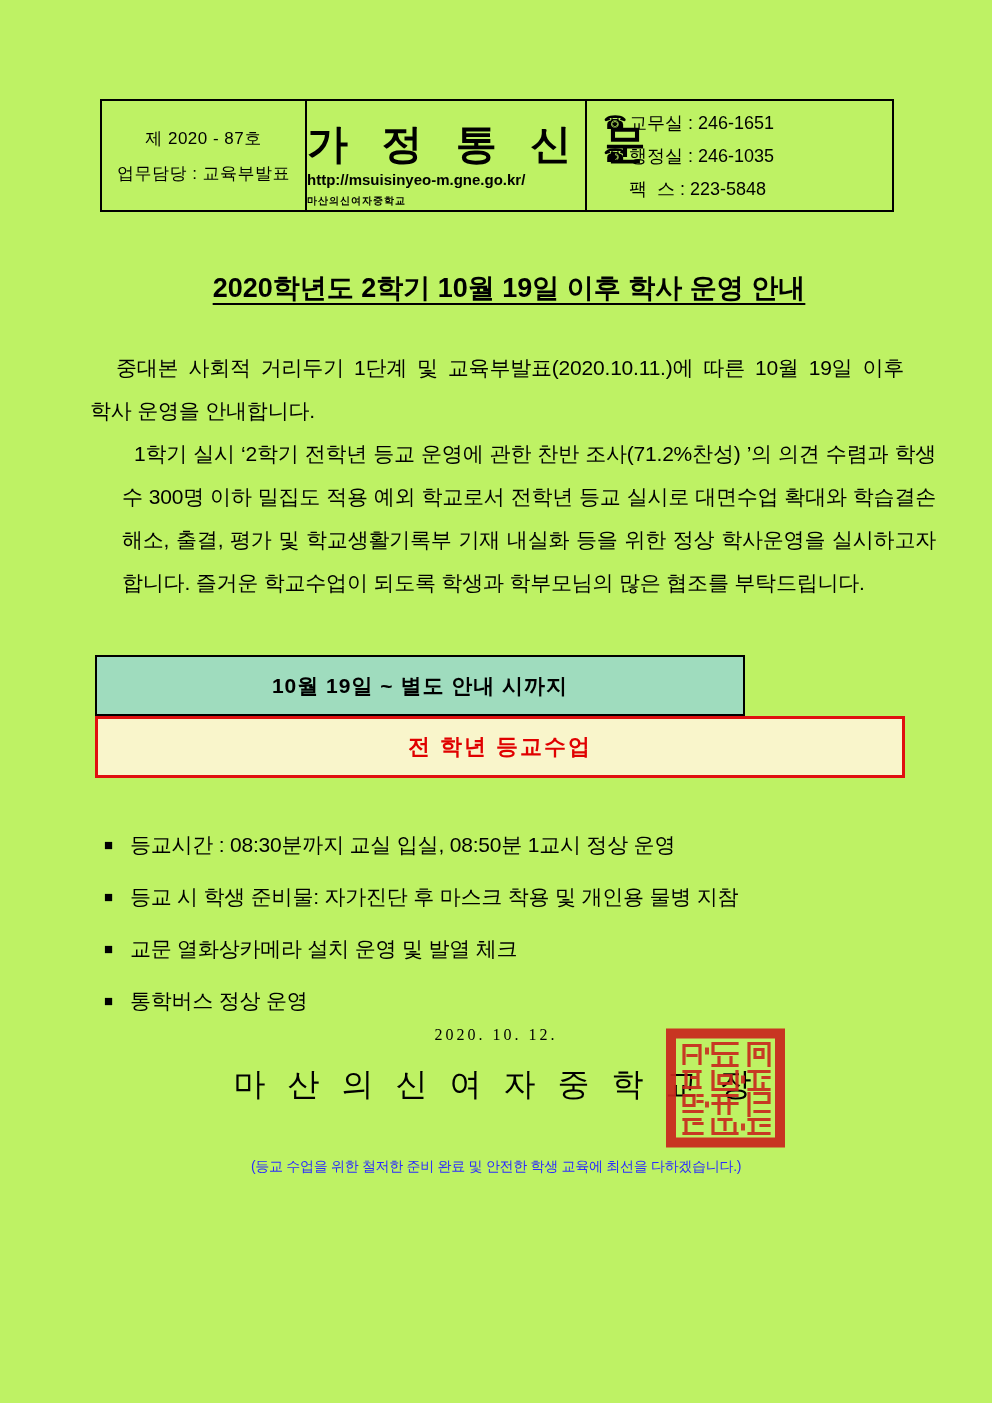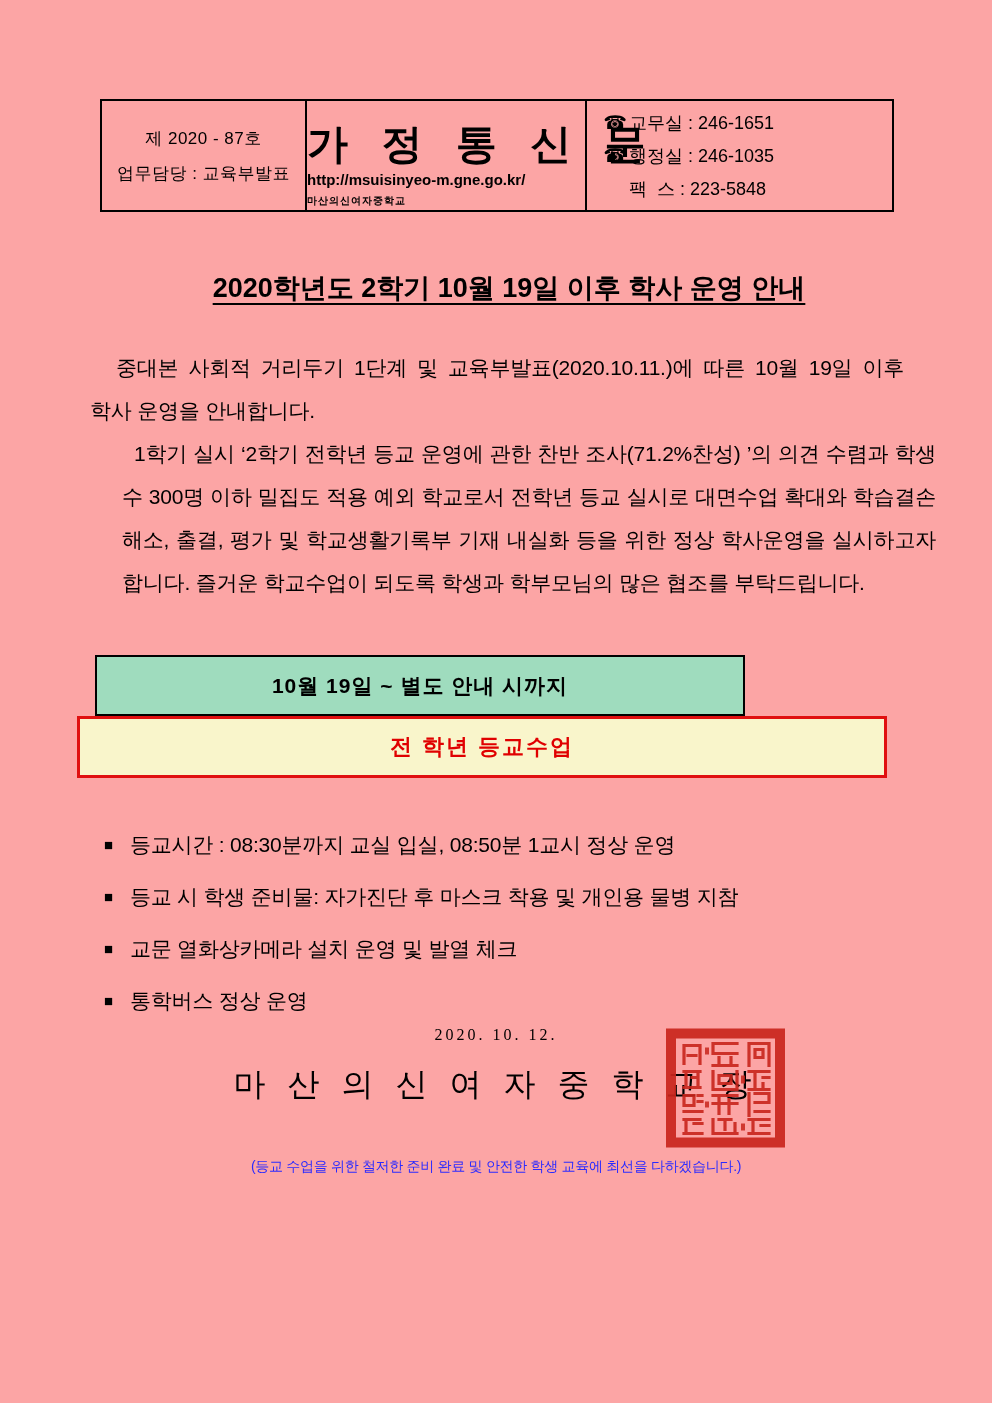--- a/index.html
+++ b/index.html
@@ -1,18 +1,18 @@
 <!DOCTYPE html>
 <html><head>
 <meta charset="utf-8">
 <style>
   * { margin:0; padding:0; box-sizing:border-box; }
   html,body { background:#ffffff; }
   body { font-family:"Liberation Sans","DejaVu Sans",sans-serif; color:#000; }
-  .page { position:relative; width:992px; height:1403px; background:#fca5a5; overflow:hidden; }
+  .page { position:relative; width:992px; height:1403px; background:#bef264; overflow:hidden; }
 
   
   .header-box { position:absolute; left:100px; top:99px; width:794px; height:113px;
     border:2px solid #000; display:flex; }
   .hcell { height:100%; }
   .hcell-left { width:205px; border-right:2px solid #000; display:flex; flex-direction:column;
     justify-content:center; align-items:center; gap:12px; font-size:17px; letter-spacing:0.5px; }
   .hcell-center { width:280px; border-right:2px solid #000; text-align:left; padding-top:20px; }
   .letter-title { font-size:41px; font-weight:bold; letter-spacing:11px; line-height:1.15; white-space:nowrap; }
   .letter-url { font-size:15px; font-weight:bold; margin-top:3px; }
@@ -31,21 +31,21 @@
   
   .para { position:absolute; left:90px; width:814px; font-size:21px; line-height:43px;
     text-align:justify; letter-spacing:-0.2px; word-break:keep-all; }
   .para-1 { top:346px; text-indent:26px; }
   .para-2 { top:432px; text-indent:12px;margin-left:32px; }
 
   
   .notice-period { position:absolute; left:95px; top:655px; width:650px; height:61px;
     background:#9fdcbe; border:2px solid #000; display:flex; align-items:center; justify-content:center;
     font-size:21px; font-weight:bold; letter-spacing:1px; }
-  .notice-content { position:absolute; left:77px; top:716px; width:810px; height:62px;
+  .notice-content { position:absolute; left:95px; top:716px; width:810px; height:62px;
     background:#f9f5cb; border:3px solid #e01010; color:#e00000; display:flex; align-items:center;
     justify-content:center; font-size:22px; font-weight:bold; letter-spacing:2px; }
 
   
   .bullet-list { position:absolute; left:104px; top:834px; width:800px; list-style:none; }
   .bullet-list li { display:flex; align-items:baseline; font-size:21px; line-height:1;
     margin-bottom:31px; letter-spacing:-0.2px; white-space:nowrap; }
   .bullet-ic { font-size:15px; margin-right:17px; position:relative; top:-2px; }
 
   

